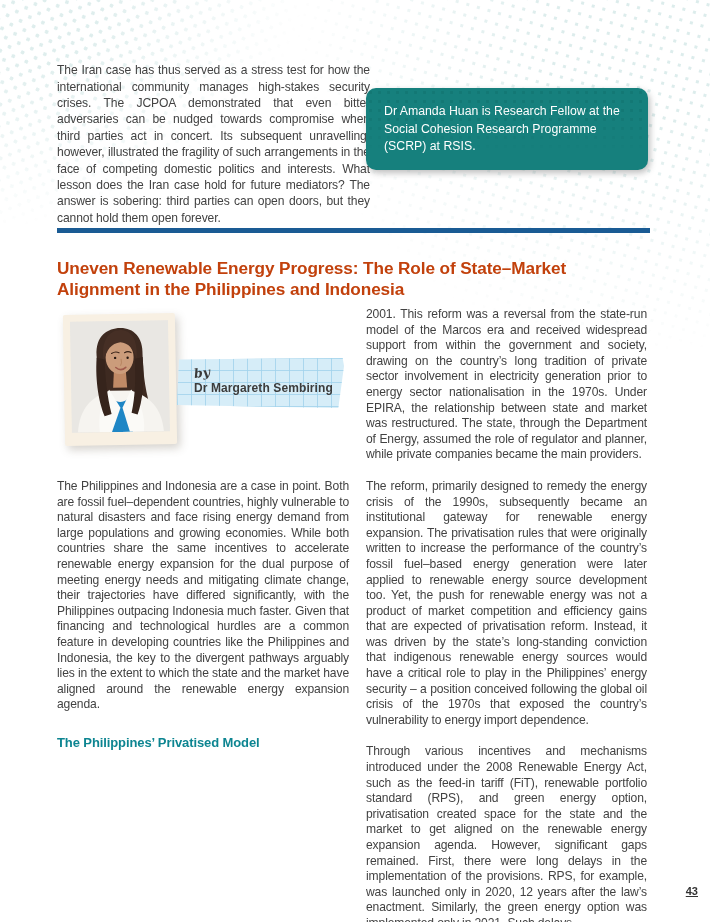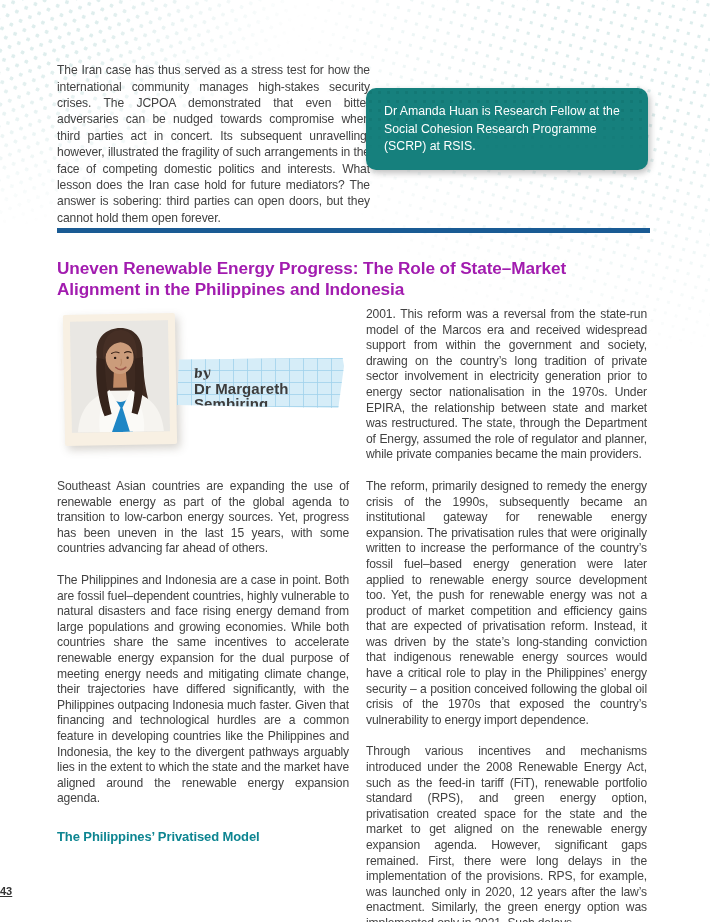--- a/index.html
+++ b/index.html
@@ -62,21 +62,21 @@
     pointer-events:none;
   }
 
   
   .divider{
     position:absolute;left:57px;top:228px;width:593px;height:5px;
     background:#1a5b94;
   }
   .title{
     position:absolute;left:57px;top:246px;width:585px;
-    color:#a21caf;
+    color:#c2410c;
     font-size:17.2px;font-weight:700;line-height:21px;
     letter-spacing:-0.1px;
   }
 
   
   .polaroid{
     position:absolute;left:64px;top:314px;width:112px;height:131px;
     background:#f8f0e3;
     transform:rotate(-1deg);
     box-shadow:3px 4px 8px rgba(90,80,60,0.25);
@@ -101,38 +101,38 @@
   .tape-inner{padding:5px 0 0 17px;}
   .by-script{
     display:inline-block;
     font-family:"DejaVu Serif", serif;
     font-style:italic;font-weight:700;
     font-size:12.5px;color:#3a3a3a;
     transform:rotate(-7deg);
     margin-bottom:1px;
   }
   .tape-author{
-    font-weight:700;font-size:15px;color:#3c3c3c;
+    font-weight:700;font-size:12px;color:#3c3c3c;
     letter-spacing:0.1px;line-height:15px;
   }
 
   
   .col{position:absolute;font-size:12.1px;line-height:15.6px;text-align:justify;letter-spacing:-0.12px;}
   .col p{margin:0 8px 16px 0;}
   .col-left{left:57px;top:479px;width:300px;}
   .col-right{left:366px;top:307px;width:289px;}
   .subheading{
     color:#0d8591;font-weight:700;font-size:13px;
     margin:22px 0 14px 0;letter-spacing:-0.1px;text-align:left;
   }
 
   
   .pagenum{
-    position:absolute;left:0;right:0;top:885px;
-    text-align:left;font-weight:700;font-size:11px;color:#333333;text-decoration:underline;
+    position:absolute;left:0;right:12px;top:885px;
+    text-align:right;font-weight:700;font-size:11px;color:#333333;text-decoration:underline;
   }
 </style>
 </head>
 <body>
 
 <div class="page">
 
   <div class="dots dots-tl"></div>
   <div class="dots dots-tr"></div>
 
@@ -171,21 +171,20 @@
   </div>
 
   <div class="tape">
     <div class="tape-inner">
       <span class="by-script">by</span>
       <div class="tape-author">Dr Margareth Sembiring</div>
     </div>
   </div>
 
   <div class="col col-left">
-    <p>Southeast Asian countries are expanding the use of renewable energy as part of the global agenda to transition to low-carbon energy sources. Yet, progress has been uneven in the last 15 years, with some countries advancing far ahead of others.</p>
     <p>The Philippines and Indonesia are a case in point. Both are fossil fuel–dependent countries, highly vulnerable to natural disasters and face rising energy demand from large populations and growing economies. While both countries share the same incentives to accelerate renewable energy expansion for the dual purpose of meeting energy needs and mitigating climate change, their trajectories have differed significantly, with the Philippines outpacing Indonesia much faster. Given that financing and technological hurdles are a common feature in developing countries like the Philippines and Indonesia, the key to the divergent pathways arguably lies in the extent to which the state and the market have aligned around the renewable energy expansion agenda.</p>
     <h2 class="subheading">The Philippines’ Privatised Model</h2>
   </div>
 
   <div class="col col-right">
     <p>2001. This reform was a reversal from the state-run model of the Marcos era and received widespread support from within the government and society, drawing on the country’s long tradition of private sector involvement in electricity generation prior to energy sector nationalisation in the 1970s. Under EPIRA, the relationship between state and market was restructured. The state, through the Department of Energy, assumed the role of regulator and planner, while private companies became the main providers.</p>
     <p>The reform, primarily designed to remedy the energy crisis of the 1990s, subsequently became an institutional gateway for renewable energy expansion. The privatisation rules that were originally written to increase the performance of the country’s fossil fuel–based energy generation were later applied to renewable energy source development too. Yet, the push for renewable energy was not a product of market competition and efficiency gains that are expected of privatisation reform. Instead, it was driven by the state’s long-standing conviction that indigenous renewable energy sources would have a critical role to play in the Philippines’ energy security – a position conceived following the global oil crisis of the 1970s that exposed the country’s vulnerability to energy import dependence.</p>
     <p>Through various incentives and mechanisms introduced under the 2008 Renewable Energy Act, such as the feed-in tariff (FiT), renewable portfolio standard (RPS), and green energy option, privatisation created space for the state and the market to get aligned on the renewable energy expansion agenda. However, significant gaps remained. First, there were long delays in the implementation of the provisions. RPS, for example, was launched only in 2020, 12 years after the law’s enactment. Similarly, the green energy option was implemented only in 2021. Such delays</p>
   </div>
 

